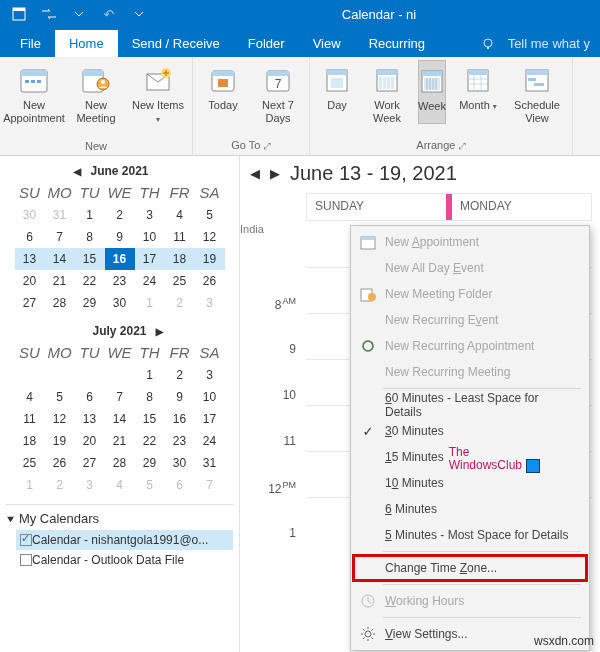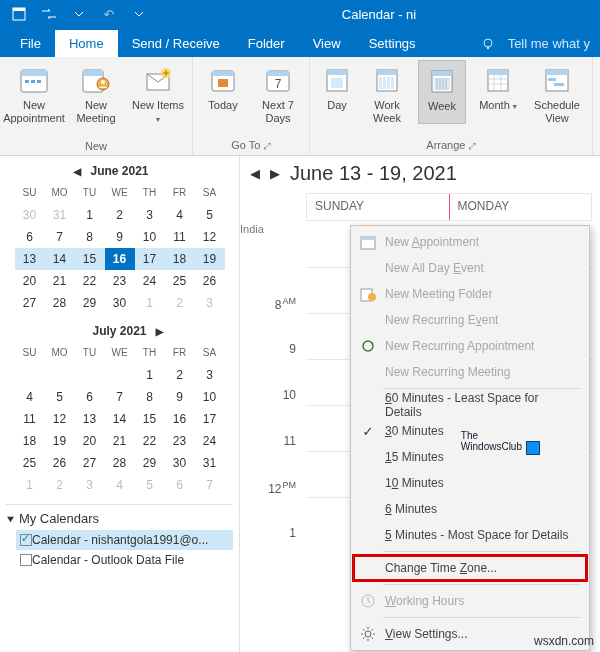--- a/index.html
+++ b/index.html
@@ -29,61 +29,61 @@
 .glabel { font-size:11px; color:#666; margin-top:auto; padding:2px 0; }
 .caret{font-size:8px;color:#666;}
 
 
 .content { display:flex; height:496px; }
 .sidebar { width:240px; border-right:1px solid #e1e1e1; background:#fff; padding:6px 6px; overflow:hidden;}
 .minical { margin-bottom:8px; }
 .mchead { display:flex; align-items:center; justify-content:center; gap:6px; font-weight:600; font-size:12px; color:#333; padding:2px 0 4px;}
 .mchead .nav{color:#333;font-size:10px;cursor:pointer;width:14px;text-align:center;}
 .mcgrid { display:grid; grid-template-columns: repeat(7, 30px); grid-auto-rows:22px; justify-content:center;}
-.mcgrid .dh{font-size:10px;color:#666;text-align:center;line-height:22px;}
+.mcgrid .dh{font-size:15px;color:#666;text-align:center;line-height:22px;font-style:italic;}
 .mcgrid .d{font-size:12px;color:#333;text-align:center;line-height:22px;cursor:pointer;}
 .mcgrid .d.other{color:#bdbdbd;}
 .mcgrid .d.wk{background:#cfe8f9;}
 .mcgrid .d.today{background:#0173c7;color:#fff;font-weight:600;}
 
 .mycal{border-top:1px solid #e1e1e1;margin-top:4px;padding-top:6px;}
 .mycal h4{font-size:13px;font-weight:400;color:#333;display:flex;align-items:center;gap:4px;}
 .mycal .tri{font-size:9px;transform:scaleX(1.3);}
 .callist{padding:4px 0 0 14px;}
 .calitem{display:flex;align-items:center;font-size:12px;color:#333;padding:3px 0;white-space:nowrap;overflow:hidden;text-overflow:ellipsis;}
 .calitem.sel{background:#cfe8f9;padding:3px 4px;margin-left:-4px;}
 .cb{width:12px;height:12px;border:1px solid #888;display:inline-block;position:relative;}
 .cb.ck::after{content:"✓";position:absolute;top:-3px;left:0;font-size:11px;color:#0173c7;}
 
 .main{flex:1;position:relative;background:#fff;padding:6px 8px 0 0;}
 .mhead{display:flex;align-items:center;gap:10px;padding:0 0 8px 10px;}
 .mhead .nav{font-size:13px;color:#333;cursor:pointer;}
 .mhead .range{font-size:20px;color:#333;}
 .dayhead{display:flex;margin-left:66px;border:1px solid #e7e7e7;height:28px;}
-.dayhead .dc{flex:1;padding:5px 8px;font-size:12px;color:#666;border-right:1px solid #ec4899;}
+.dayhead .dc{flex:1;padding:5px 8px;font-size:12px;color:#666;border-right:6px solid #ec4899;}
 .tgrid{position:relative;margin-left:0;}
 .trow{display:flex;align-items:flex-start;height:46px;}
 .tlabel{width:66px;text-align:right;padding-right:10px;font-size:12px;color:#555;padding-top:2px;margin-top:27px;}
 .tlabel .am{font-size:9px;vertical-align:super;margin-left:1px;}
 .tcells{flex:1;border-top:1px solid #e9e9e9;height:46px;}
 .tzlabel{width:66px;text-align:left;padding-right:10px;font-size:11px;color:#777;padding-top:2px;}
 
 
 .ctx{position:absolute;left:350px;top:225px;width:240px;background:#f3f3f3;border:1px solid #c6c6c6;box-shadow:2px 3px 8px rgba(0,0,0,.25);padding:3px 2px;}
 .ctx .mi{display:flex;align-items:center;height:26px;padding:0 10px 0 6px;gap:8px;font-size:12px;color:#444;cursor:pointer;}
 .ctx .mi.disabled{color:#a8a8a8;}
 .ctx .sep{height:1px;background:#d7d7d7;margin:3px 6px 3px 30px;}
 .ctx .ic{width:18px;height:18px;display:flex;align-items:center;justify-content:center;font-size:13px;}
 .ctx .check{color:#333;}
 .ctx .mi .txt{flex:1;}
 .ctx .mi .u{text-decoration:underline;}
 .highlight{outline:3px solid #d60000;outline-offset:-2px;}
 
 
-.wm{position:absolute;right:60px;top:430px;font-size:10px;color:#0f172a;font-family:Georgia,serif;line-height:1.1;}
+.wm{position:absolute;right:60px;top:446px;font-size:12px;color:#be185d;font-family:Georgia,serif;line-height:1.1;}
 .wm .sq{display:inline-block;width:14px;height:14px;background:#0f8ef2;border:1px solid #0a3f6c;vertical-align:middle;margin-left:4px;}
 .wsx{position:absolute;right:6px;bottom:4px;font-size:12px;color:#333;}
 
 svg{display:block;}
 </style>
 </head>
 <body>
 
 <div class="titlebar">
   <div class="qat">
@@ -112,21 +112,21 @@
   </div>
   <div class="title">Calendar - ni</div>
 </div>
 
 <div class="tabs">
   <div class="tab">File</div>
   <div class="tab active">Home</div>
   <div class="tab">Send / Receive</div>
   <div class="tab">Folder</div>
   <div class="tab">View</div>
-  <div class="tab">Settings</div>
+  <div class="tab">Recurring</div>
   <div class="tell">
     <span class="bulb">
         <svg viewBox="0 0 12 12">
           <circle cx="6" cy="5" r="4" fill="none" stroke="#cfe6f7"></circle>
           <rect x="5" y="9" width="2" height="2"></rect>
         </svg>
       </span>
     <span>Tell me what y</span>
   </div>
 </div>
@@ -217,21 +217,21 @@
               <rect x="2" y="3" width="20" height="21" fill="#fff" stroke="#8a8a8a"></rect>
               <rect x="2" y="3" width="20" height="5" fill="#b0d3ef"></rect>
               <rect x="4" y="10" width="3" height="12" fill="#d7eaf8"></rect>
               <rect x="8" y="10" width="3" height="12" fill="#d7eaf8"></rect>
               <rect x="12" y="10" width="3" height="12" fill="#d7eaf8"></rect>
               <rect x="16" y="10" width="3" height="12" fill="#d7eaf8"></rect>
             </svg>
           </div>
         <span>Work Week</span>
       </div>
-      <div class="rbtn selected" style="width:48px">
+      <div class="rbtn selected" style="width:28px">
         <div class="ic">
             <svg width="24" height="26">
               <rect x="2" y="3" width="20" height="21" fill="#fff" stroke="#8a8a8a"></rect>
               <rect x="2" y="3" width="20" height="5" fill="#b0d3ef"></rect>
               <rect x="4" y="10" width="16" height="12" fill="#d7eaf8"></rect>
               <path d="M7 10v12M10 10v12M13 10v12M16 10v12" stroke="#8a8a8a" stroke-width="0.5"></path>
             </svg>
           </div>
         <span>Week</span>
       </div>

